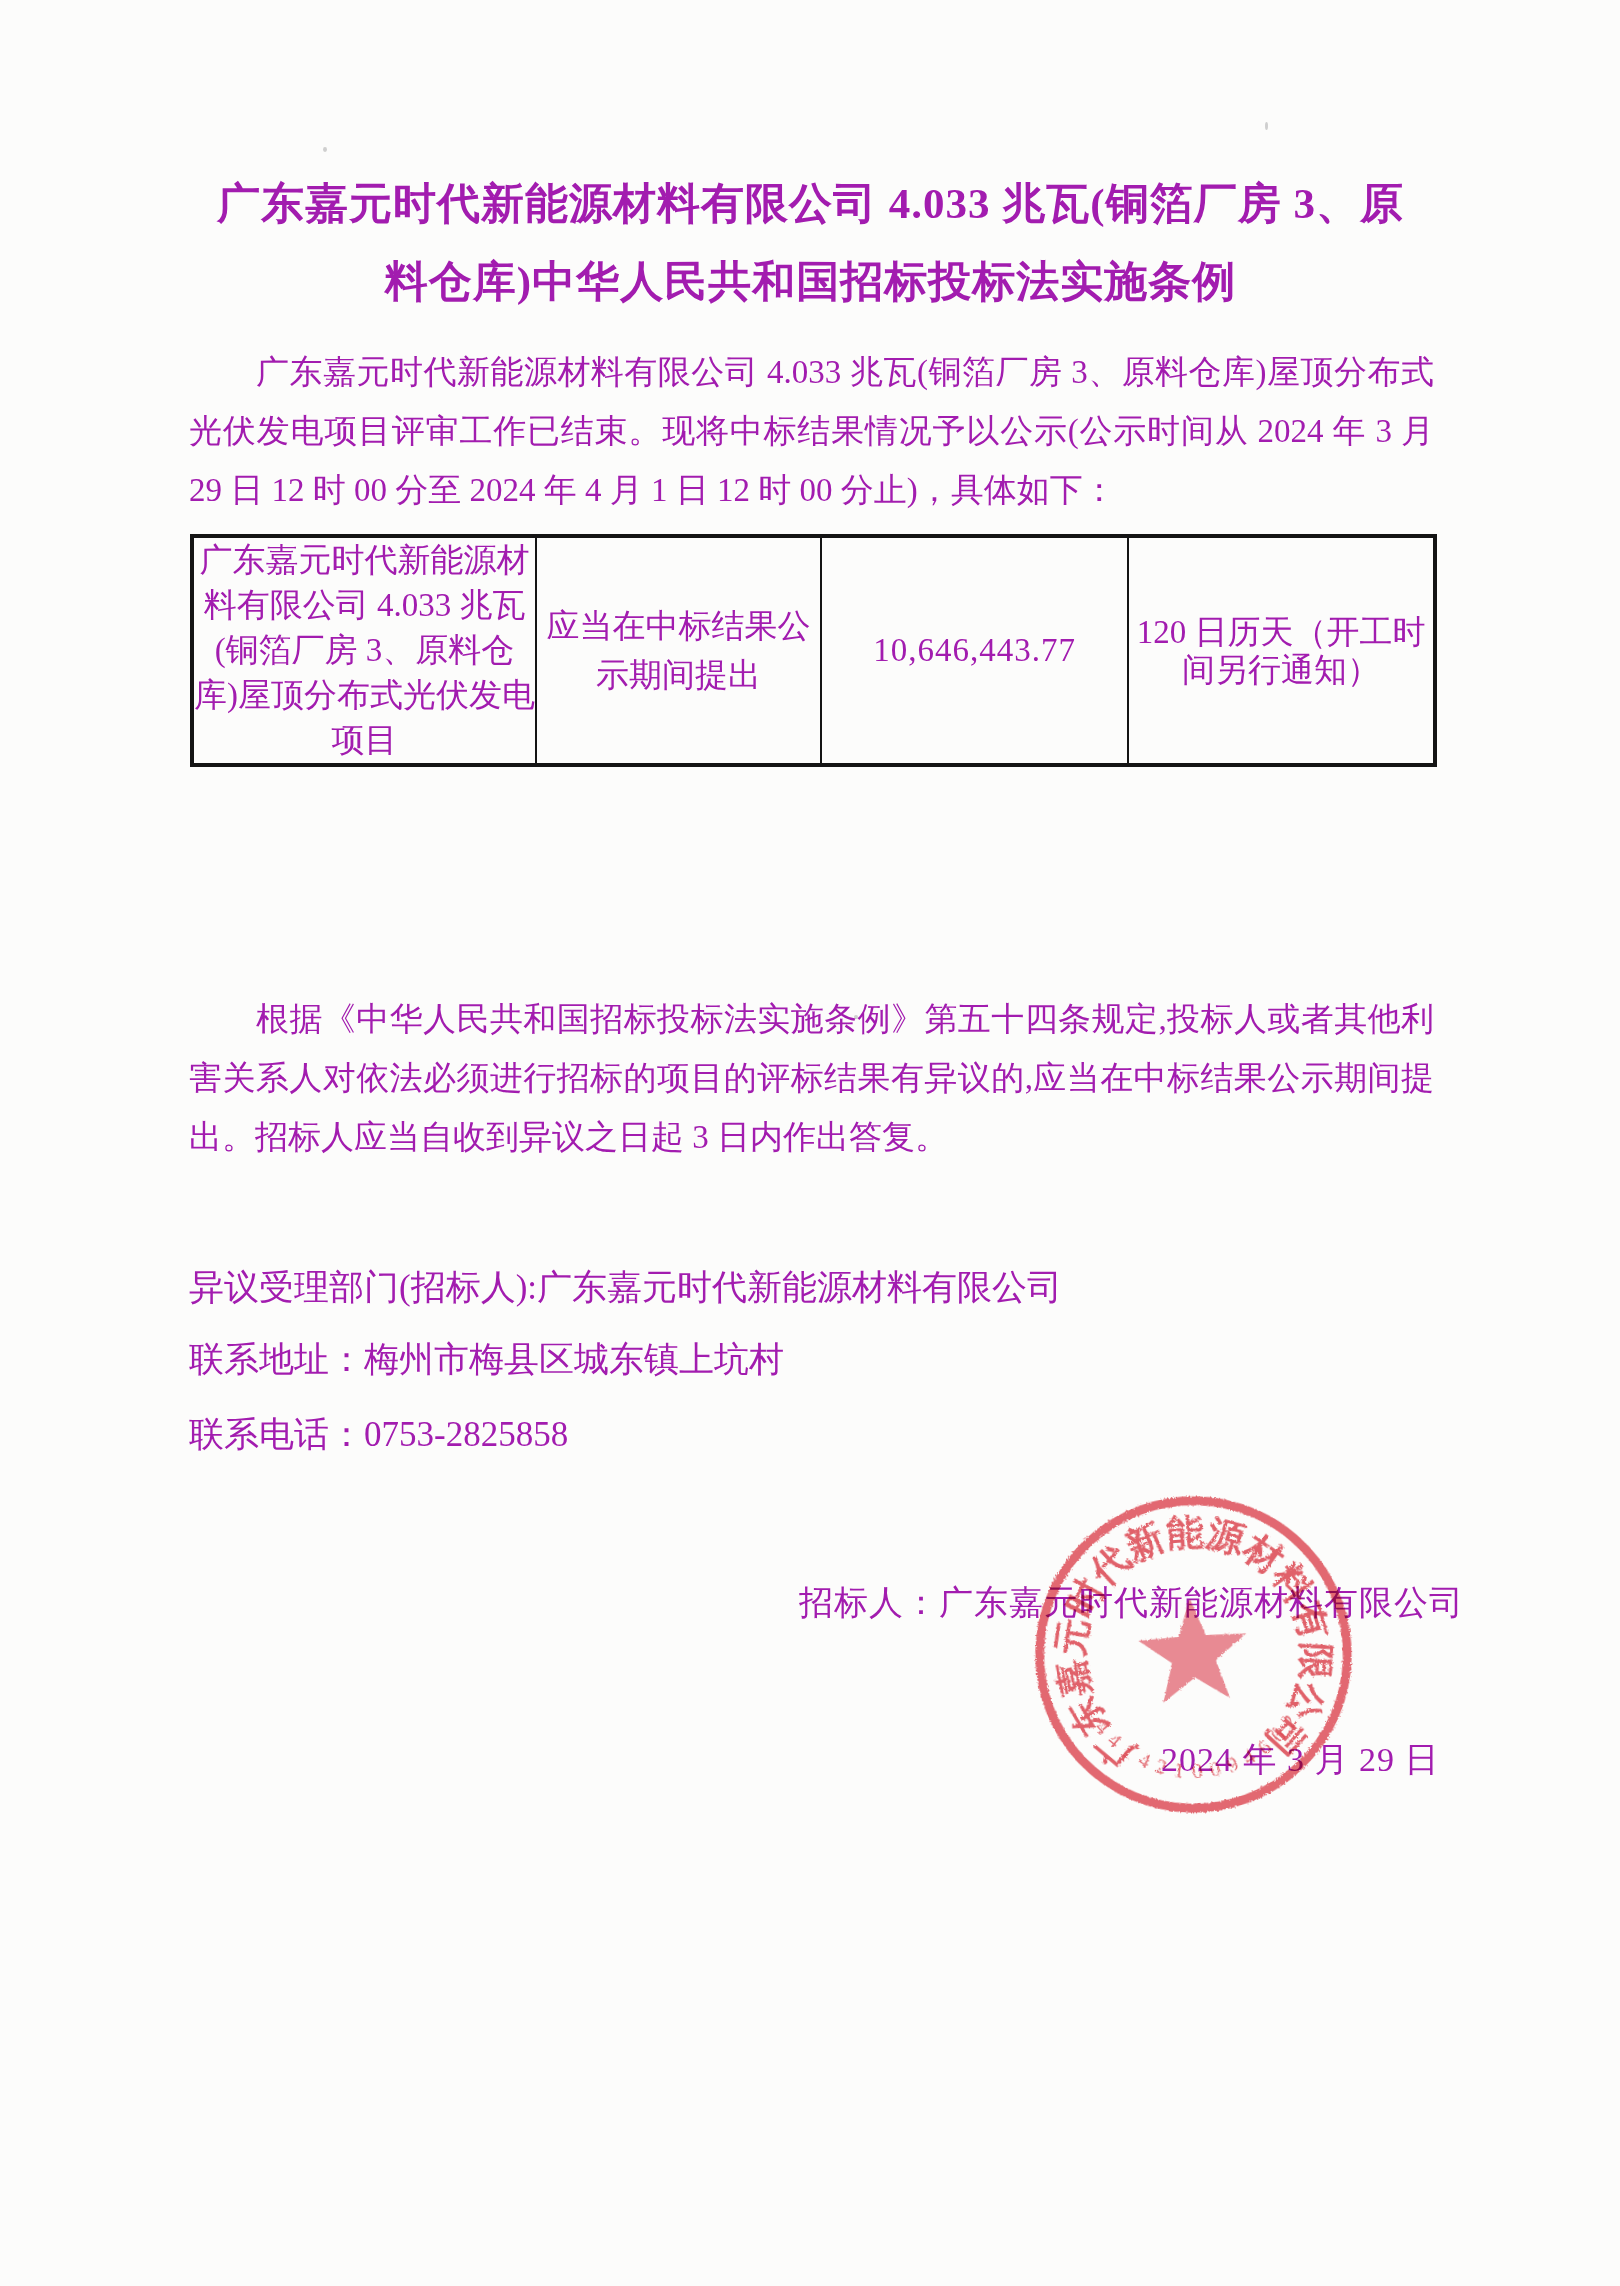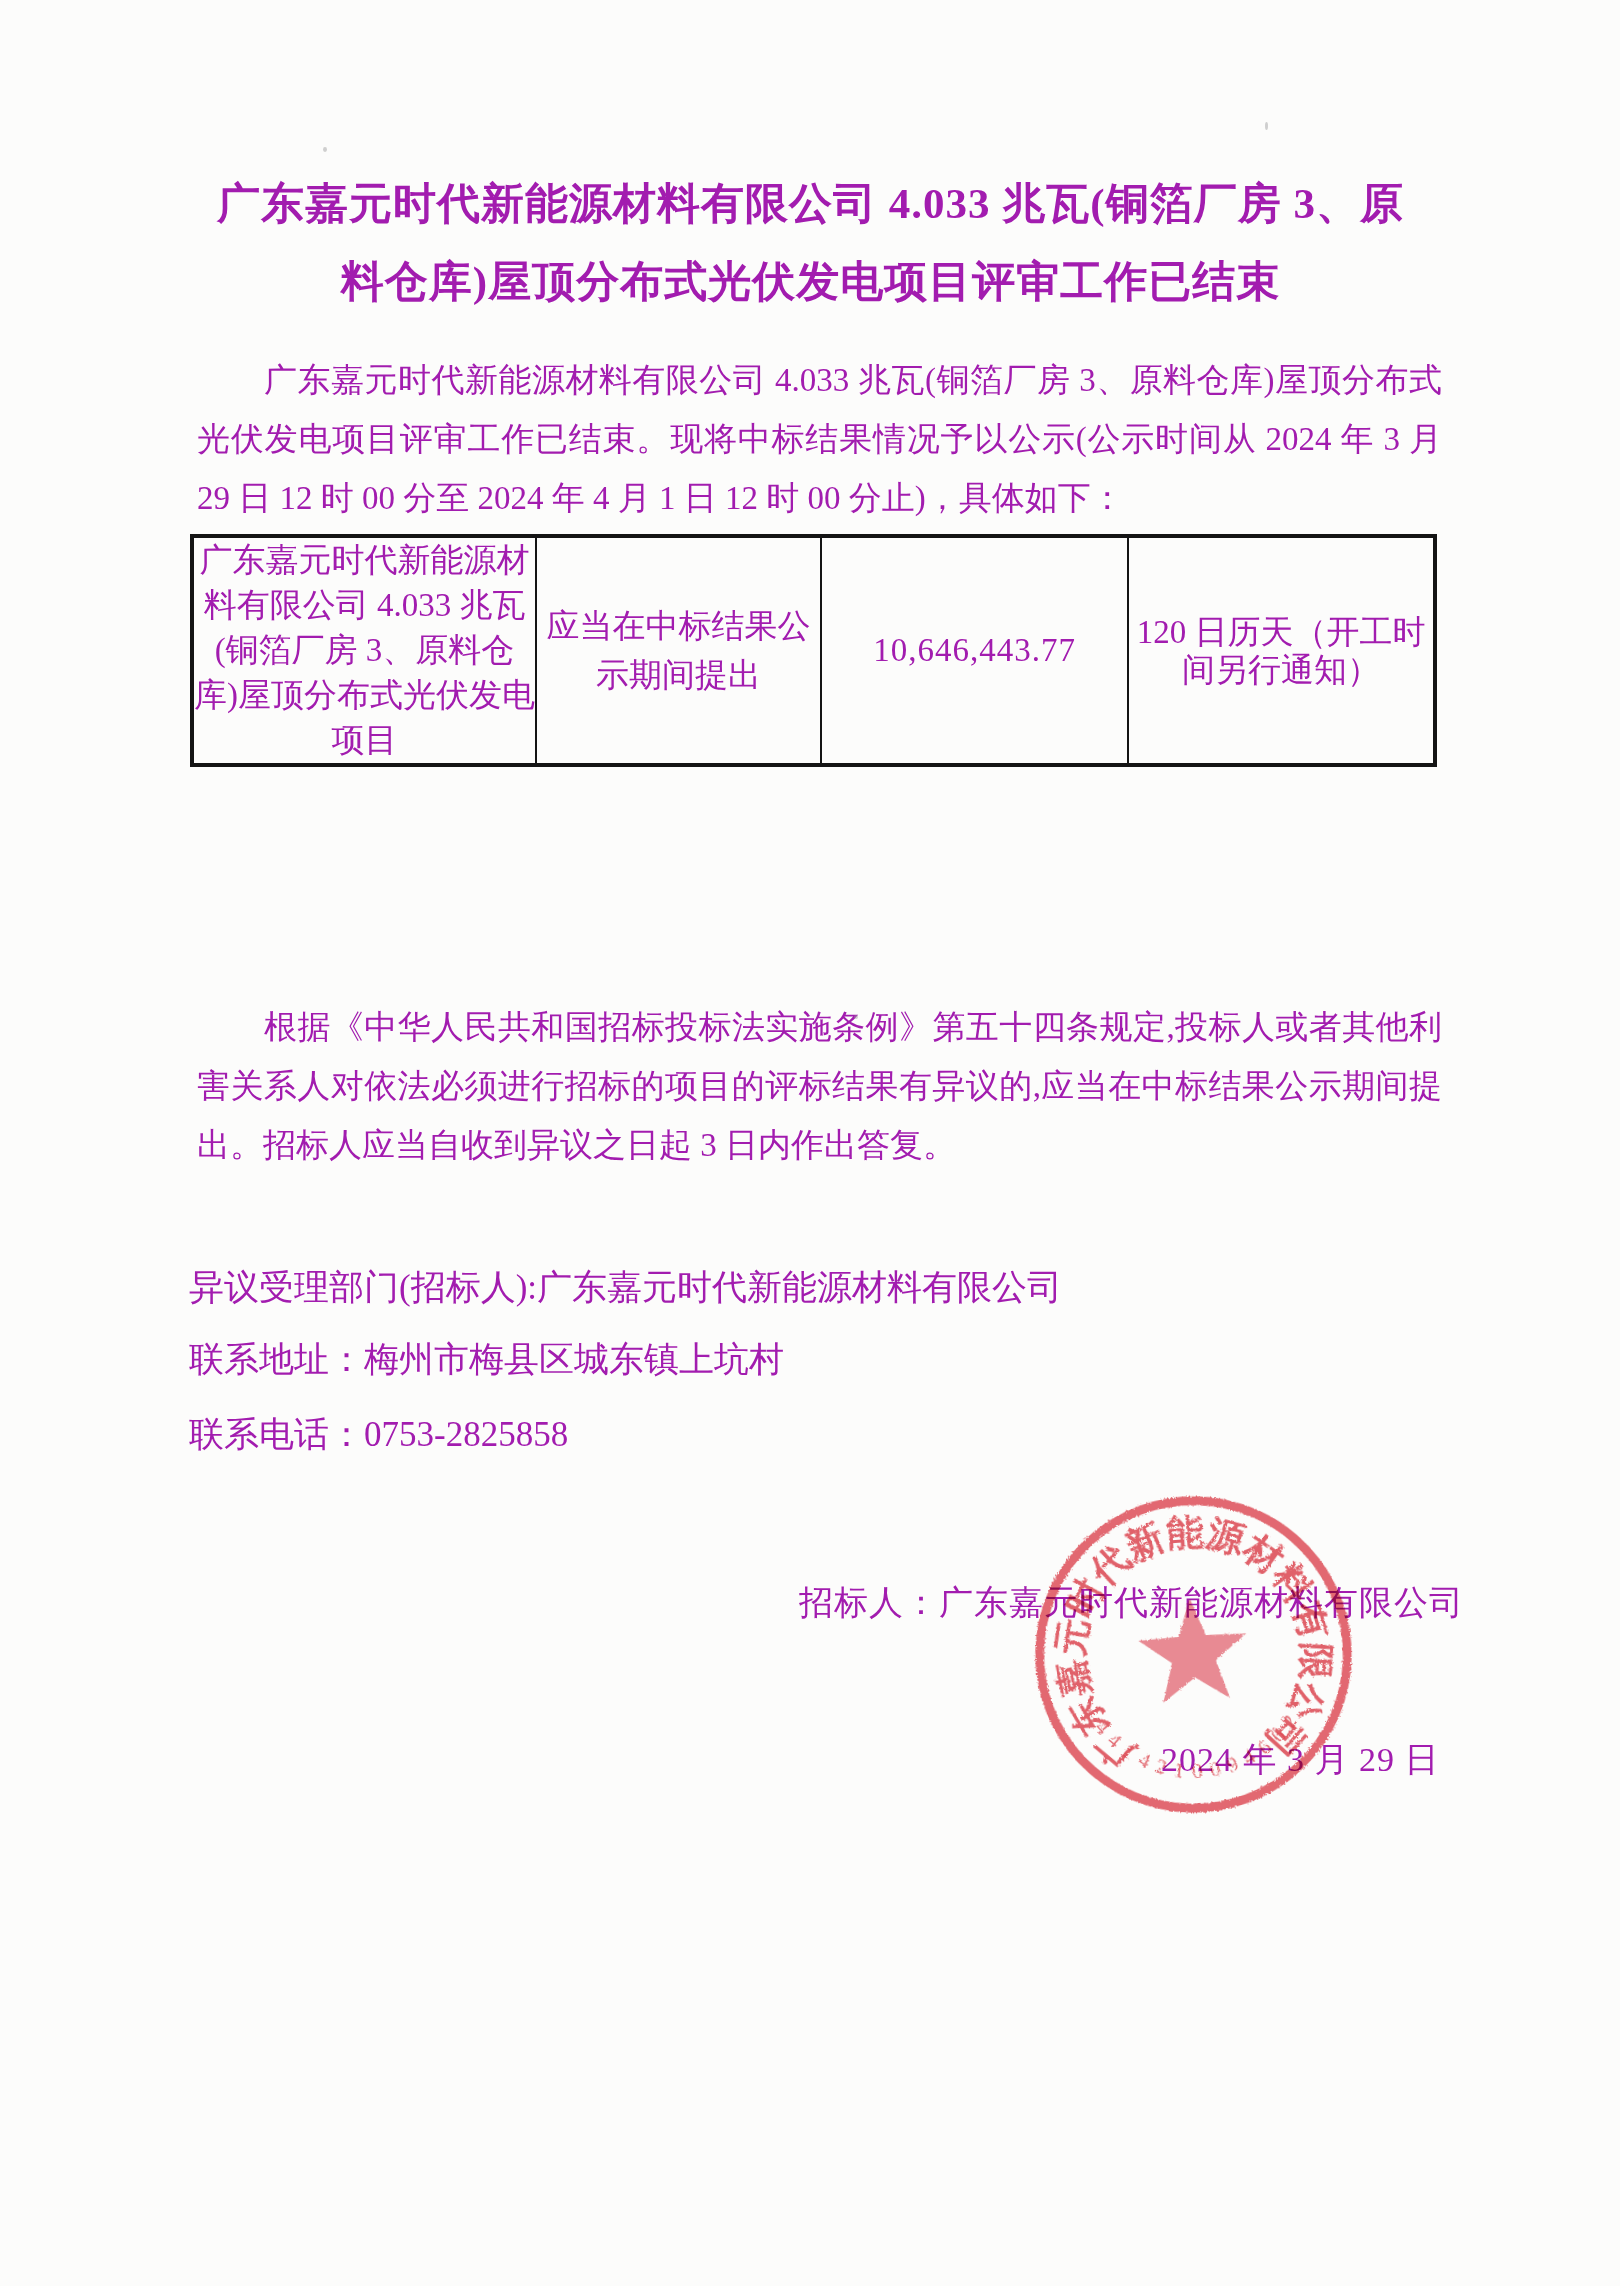--- a/index.html
+++ b/index.html
@@ -28,21 +28,21 @@
     letter-spacing: 1px;
   }
   .para {
     position: absolute;
     left: 189px;
     width: 1245px;
     font-size: 33px;
     line-height: 59px;
     text-indent: 67px;
     text-align: justify;
-    margin: 8px;
+    margin: 0;
   }
   .intro { top: 343px; }
   .legal { top: 990px; }
   .result-table {
     position: absolute;
     left: 190px;
     top: 534px;
     width: 1243px;
     border-collapse: collapse;
     table-layout: fixed;
@@ -112,21 +112,21 @@
   .speck-2 { left: 1265px; top: 122px;  width: 2.9px; height: 7.8px; }
   .speck-3 { left: 854px;  top: 1015px; width: 3.9px; height: 3.9px; }
 </style>
 </head>
 <body>
 
 <div class="page">
 
   <div class="title">
     <div>广东嘉元时代新能源材料有限公司 4.033 兆瓦(铜箔厂房 3、原</div>
-    <div>料仓库)屋顶分布式光伏发电项目评审工作已结束</div>
+    <div>料仓库)中华人民共和国招标投标法实施条例</div>
   </div>
 
   <p class="para intro">广东嘉元时代新能源材料有限公司 4.033 兆瓦(铜箔厂房 3、原料仓库)屋顶分布式光伏发电项目评审工作已结束。现将中标结果情况予以公示(公示时间从 2024 年 3 月 29 日 12 时 00 分至 2024 年 4 月 1 日 12 时 00 分止)，具体如下：</p>
 
   <table class="result-table">
     <colgroup>
       <col style="width:344px">
       <col style="width:285px">
       <col style="width:307px">
       <col style="width:307px">

